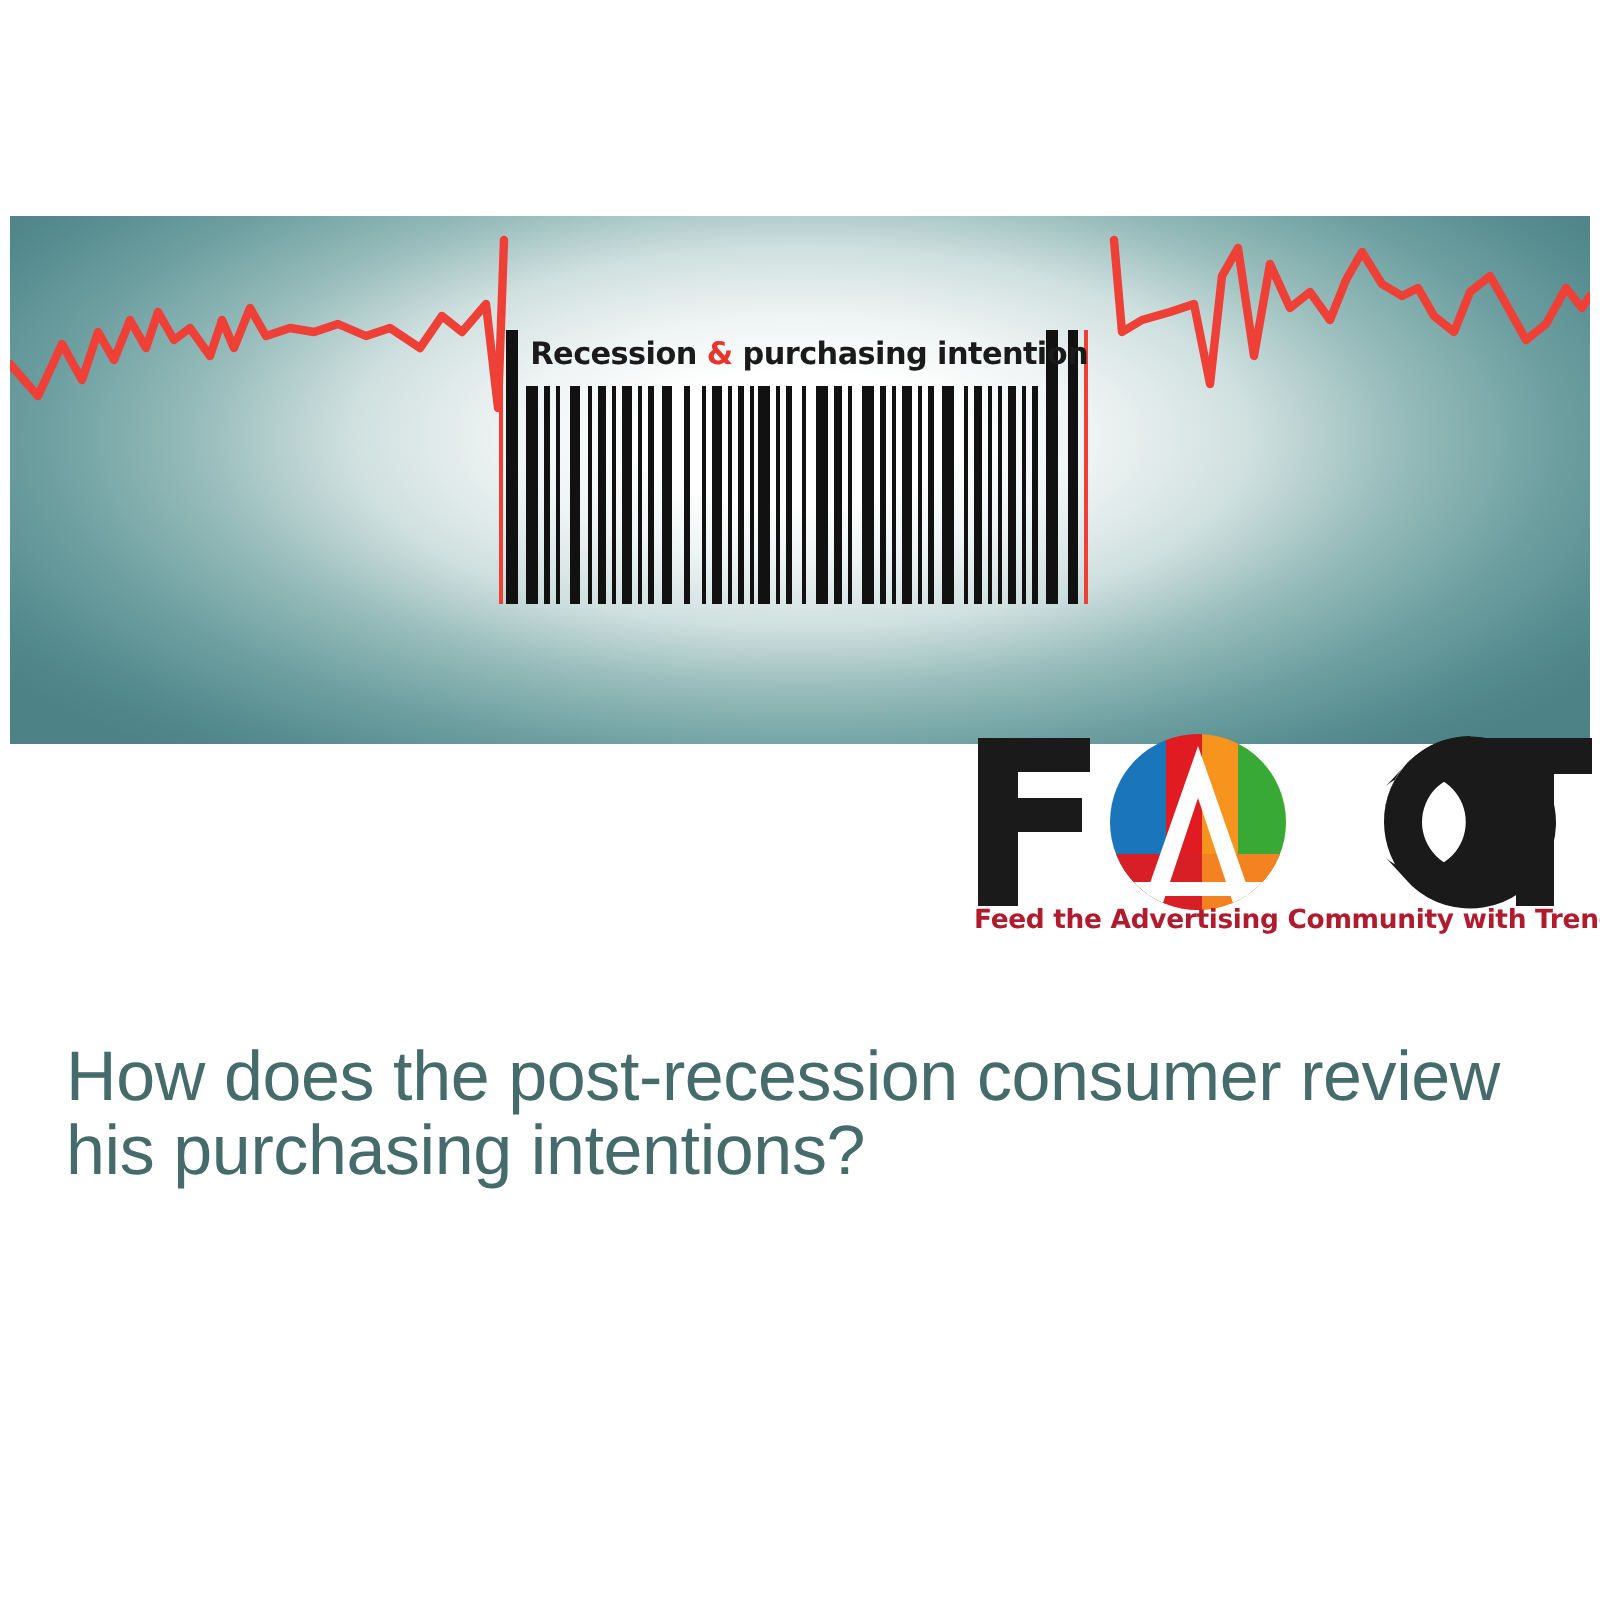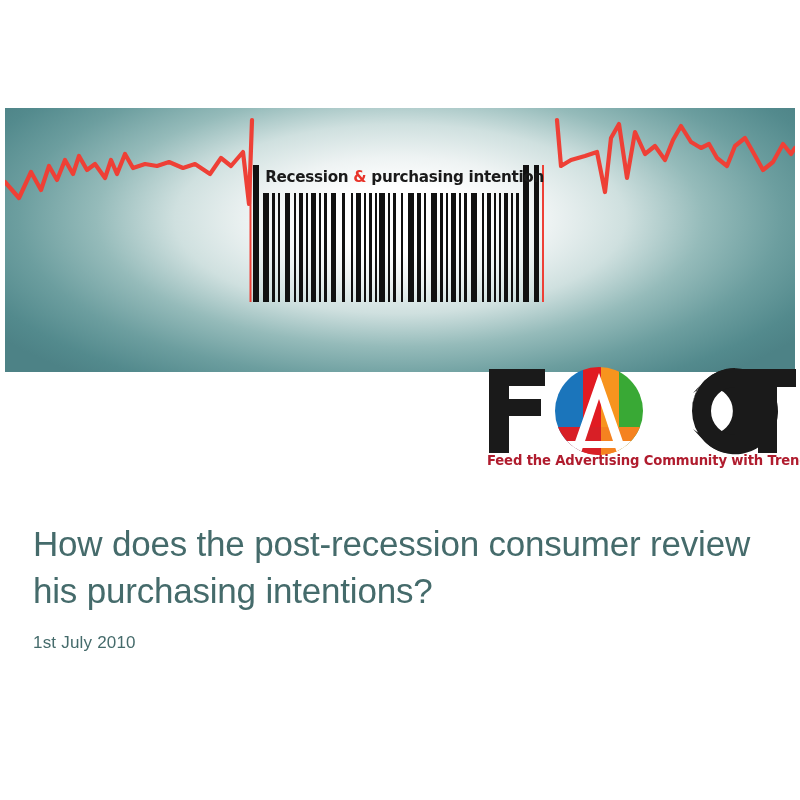--- a/index.html
+++ b/index.html
@@ -114,21 +114,21 @@
     position: absolute;
     left: 33px;
     top: 520px;
     width: 730px;
   }
   .deck-title {
     margin: 0;
     font-family: "Liberation Sans", sans-serif;
     font-weight: normal;
     font-size: 35px;
-    line-height: 47px;
+    line-height: 37px;
     color: #456b6b;
     letter-spacing: -0.2px;
   }
   .deck-date {
     margin: 0;
     padding-top: 18px;
     font-family: "Liberation Sans", sans-serif;
     font-weight: normal;
     font-size: 17px;
     line-height: 22px;
@@ -244,14 +244,13 @@
     <g fill="#1a1a1a">
       <path d="M252,4 h57 v18 h-19 v66 h-19 v-66 h-19 z"></path>
     </g>
   </svg>
 
   <div class="logo-tagline">Feed the Advertising Community with Trends</div>
 </div>
 
 <div class="title-block">
   <h1 class="deck-title">How does the post-recession consumer review his purchasing intentions?</h1>
-  <p class="deck-date">1st July 2010</p>
 </div>
 
 </body></html>

